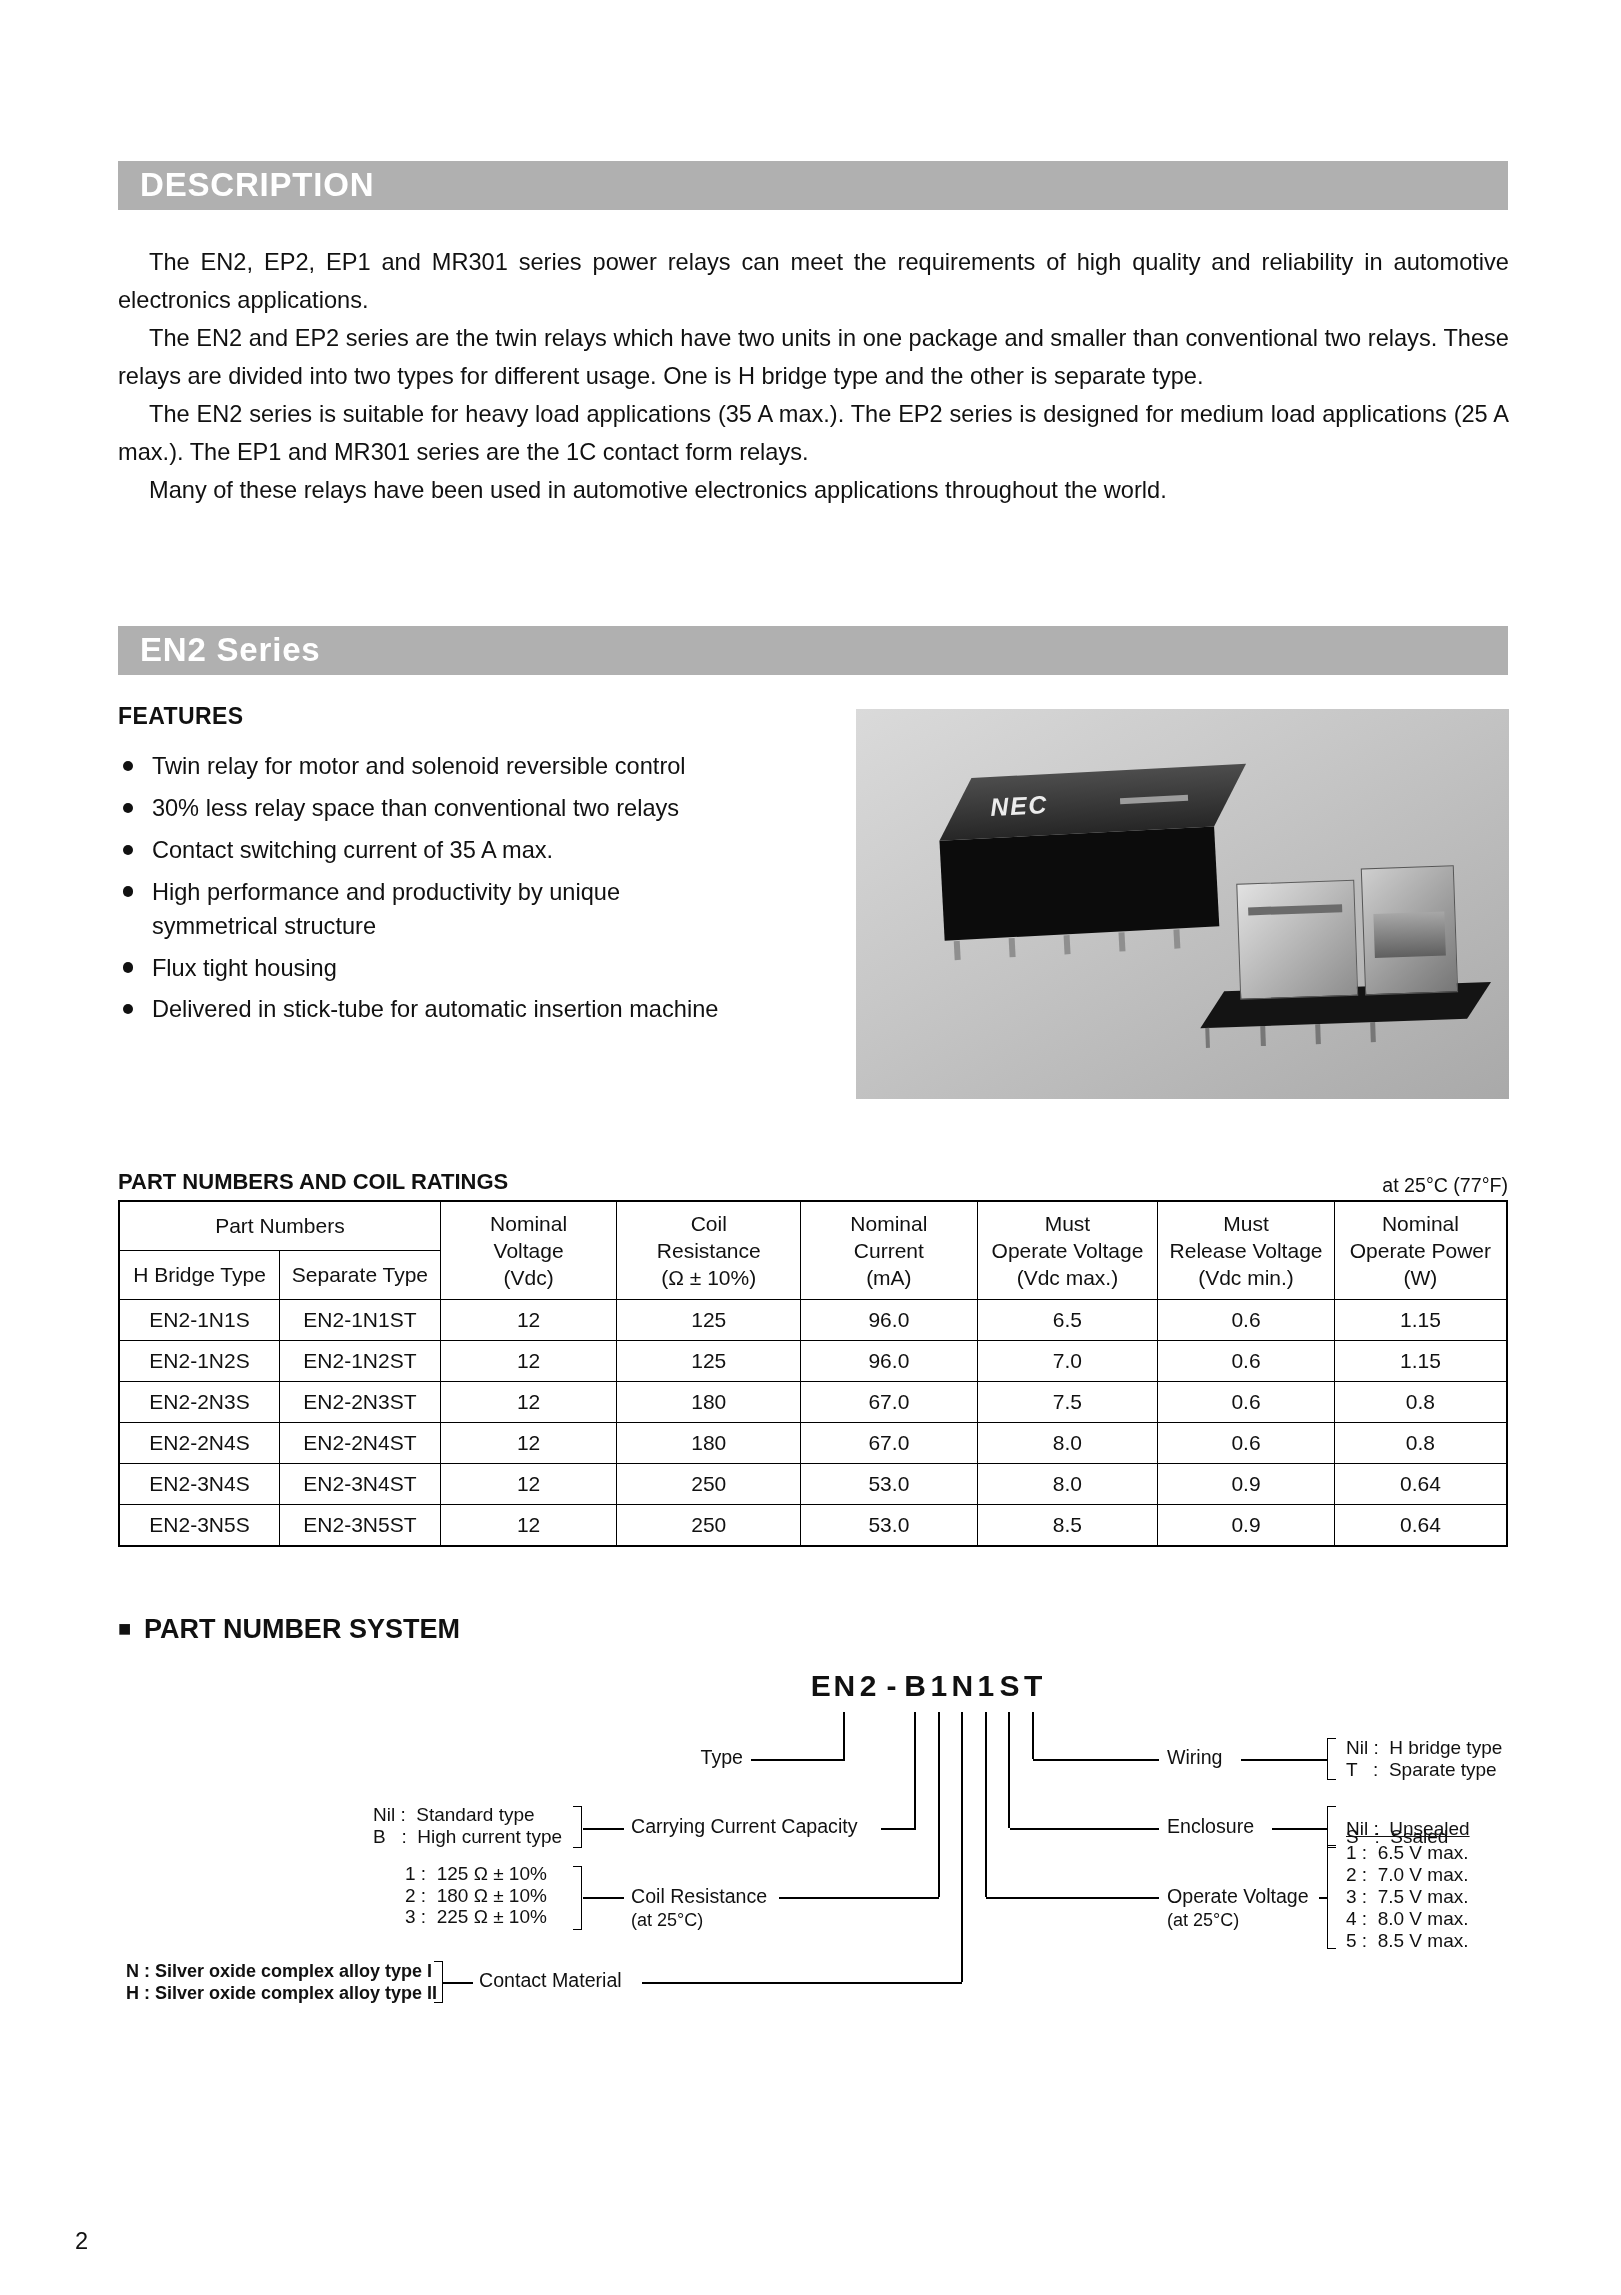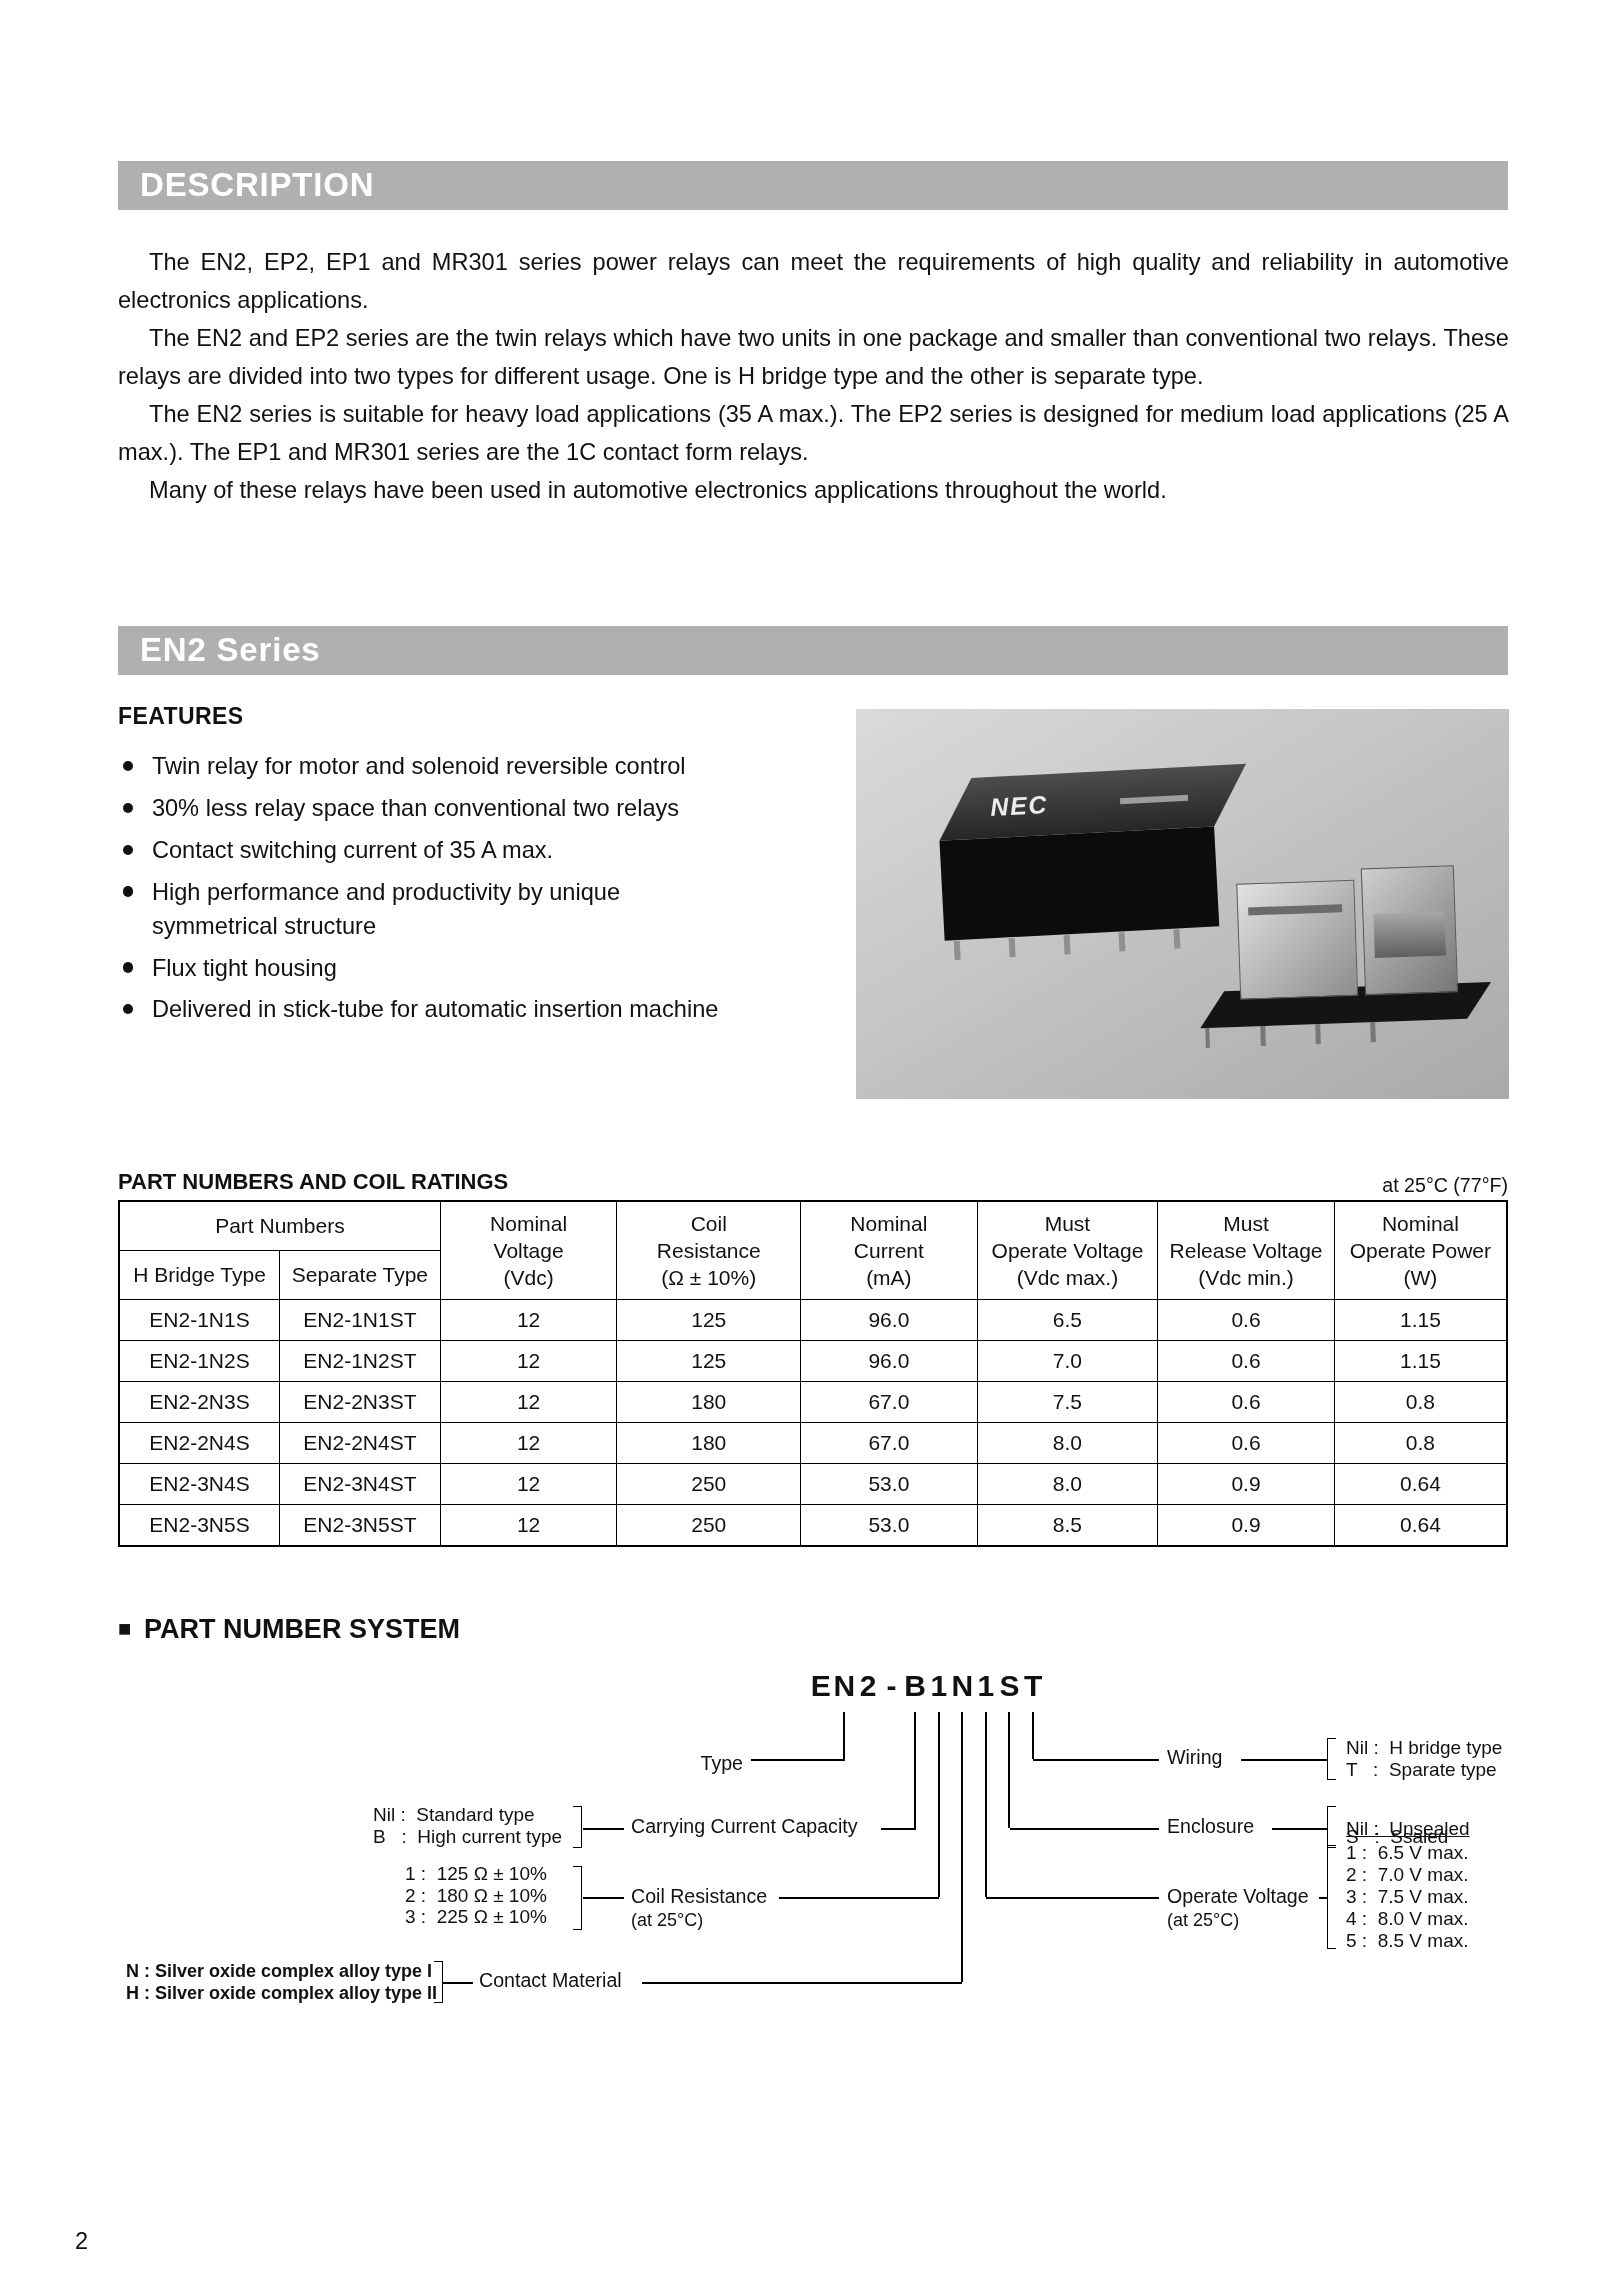--- a/index.html
+++ b/index.html
@@ -285,21 +285,21 @@
   </div>
 
   <div class="vl" style="left:725px;top:63px;height:47px;"></div>
   <div class="vl" style="left:796px;top:63px;height:116px;"></div>
   <div class="vl" style="left:820px;top:63px;height:185px;"></div>
   <div class="vl" style="left:843px;top:63px;height:270px;"></div>
   <div class="vl" style="left:867px;top:63px;height:185px;"></div>
   <div class="vl" style="left:890px;top:63px;height:116px;"></div>
   <div class="vl" style="left:914px;top:63px;height:47px;"></div>
 
-  <div class="dlabel" style="left:550px;top:97px;width:75px;text-align:right;margin-top:6px;">Type</div>
+  <div class="dlabel" style="left:550px;top:97px;width:75px;text-align:right;">Type</div>
   <div class="hl" style="left:633px;top:110px;width:94px;"></div>
 
   <div class="hl" style="left:915px;top:110px;width:126px;"></div>
   <div class="dlabel" style="left:1049px;top:97px;">Wiring</div>
   <div class="hl" style="left:1123px;top:110px;width:86px;"></div>
   <div class="br-r" style="left:1209px;top:89px;height:42px;"></div>
   <div class="dopt" style="left:1228px;top:88px;">Nil :  H bridge type</div>
   <div class="dopt" style="left:1228px;top:110px;">T   :  Sparate type</div>
 
   <div class="dopt" style="left:255px;top:155px;">Nil :  Standard type</div>

